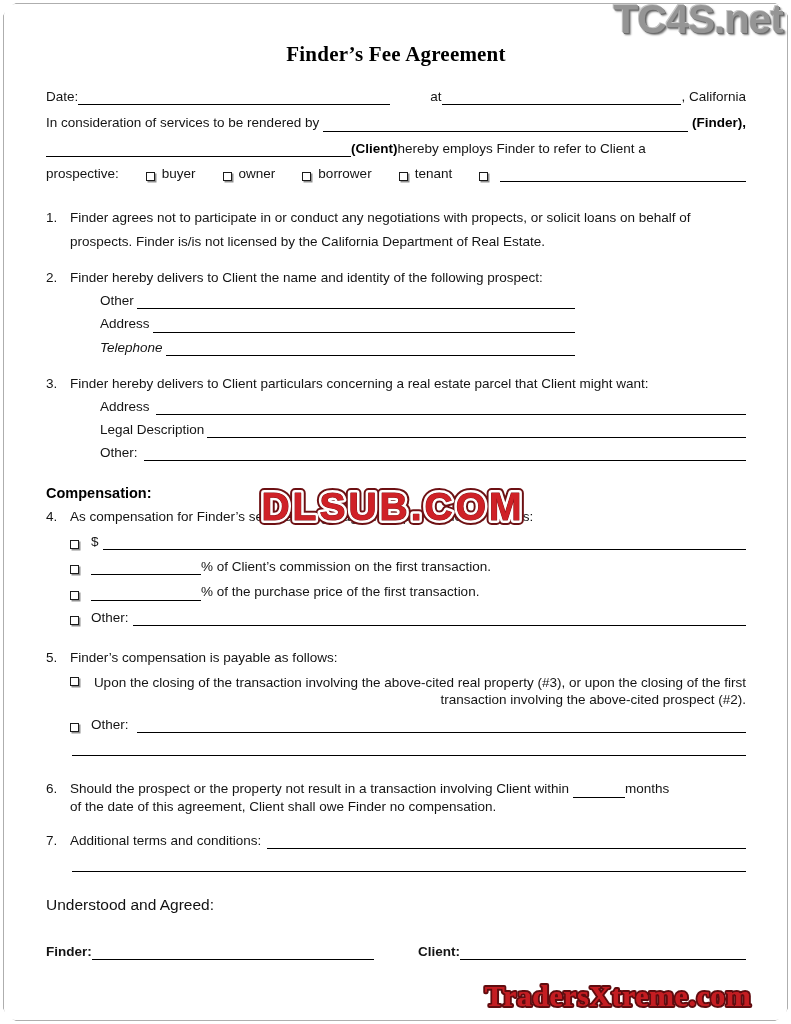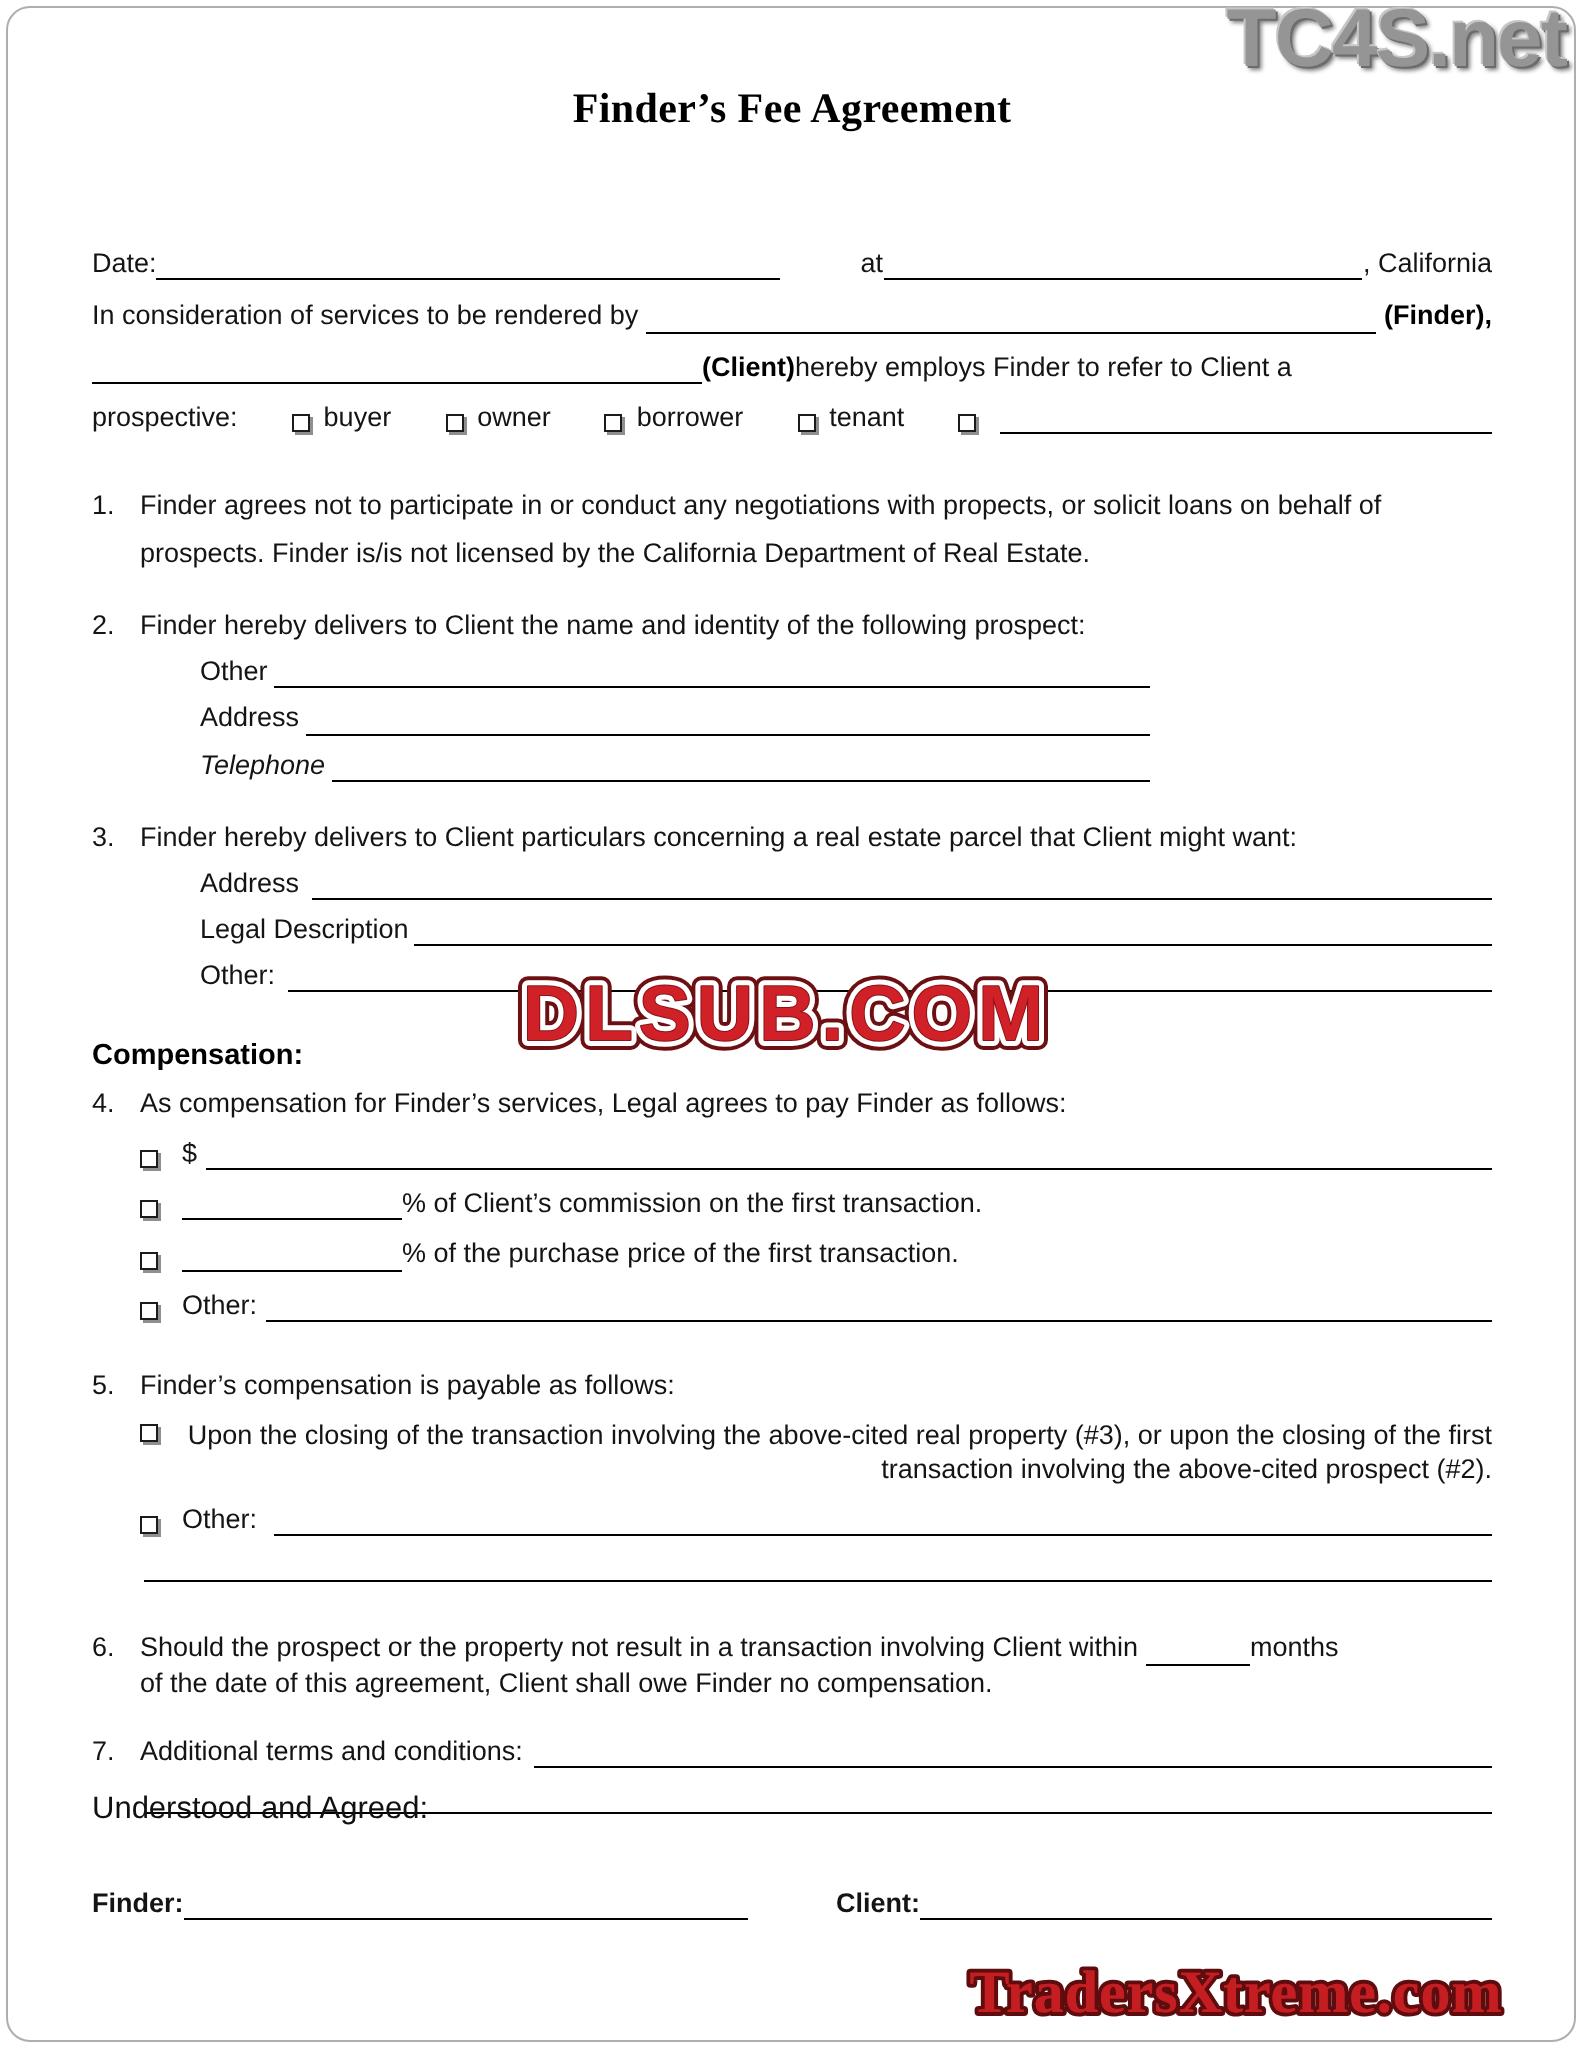--- a/index.html
+++ b/index.html
@@ -1,19 +1,19 @@
 <!DOCTYPE html>
 <html><head>
 <meta charset="utf-8">
 <style>
   * { box-sizing: border-box; }
   html,body { margin:0; padding:0; background:#ffffff; }
   .page {
     position:relative; width:791px; height:1024px; background:#ffffff;
-    font-family:"Liberation Sans", sans-serif; color:#141414; overflow:hidden;
+    font-family:"Liberation Sans", sans-serif; color:#141414; overflow:hidden;border-radius:28px;
   }
   .page-border {
     position:absolute; inset:3px; border:1px solid #aeaeae; border-radius:12px;
     pointer-events:none;
   }
   .content {
     position:absolute; left:46px; right:45px; top:0; bottom:0;
     font-size:13.5px; line-height:1.2;
   }
   h1.title {
@@ -73,21 +73,21 @@
 
   <div class="wm-top">TC4S.net</div>
 
   <div class="content">
 
     <h1 class="title">Finder’s Fee Agreement</h1>
 
     <div class="line mt-date">
       <span>Date:</span>
       <span class="bl" style="flex:1.3;"></span>
-      <span style="margin-left:40px;margin-top:35px;">at</span>
+      <span style="margin-left:40px;">at</span>
       <span class="bl" style="flex:1;"></span>
       <span>, California</span>
     </div>
 
     <div class="line mt-intro1">
       <span>In consideration of services to be rendered by</span>
       <span class="bl grow" style="margin:0 4px;"></span>
       <span class="bserif">(Finder),</span>
     </div>
 

